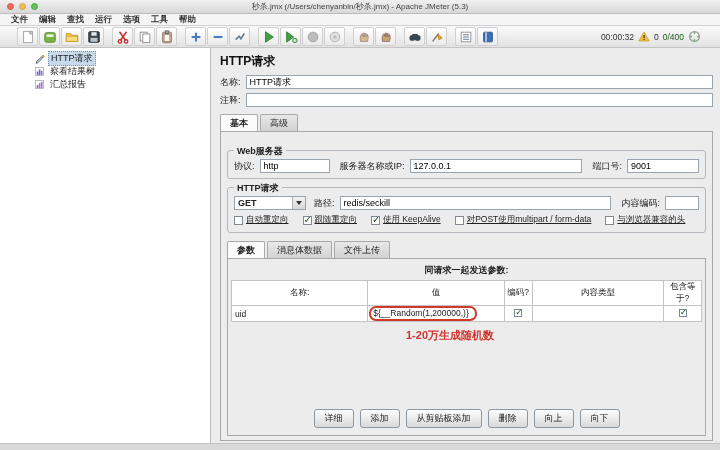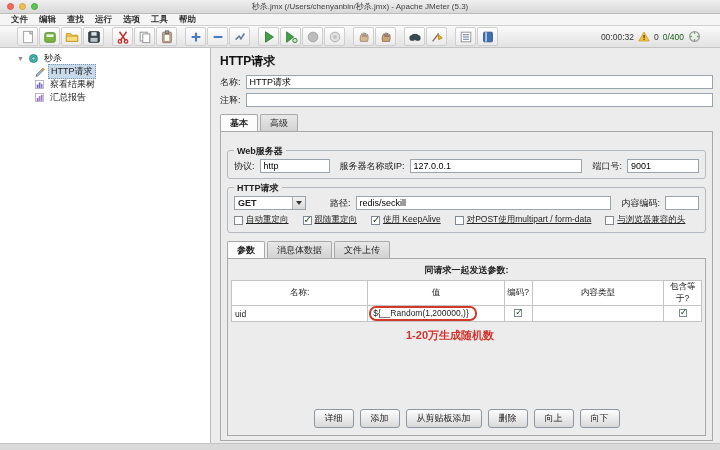--- a/index.html
+++ b/index.html
@@ -246,28 +246,20 @@
       <svg width="13" height="13" viewBox="0 0 16 16">
           <circle cx="8" cy="8" r="6" fill="none" stroke="#9e9e9e" stroke-width="1.6"></circle>
           <path d="M8 2 v3 M8 11 v3 M2 8 h3 M11 8 h3" stroke="#6fae6f" stroke-width="1.6"></path>
         </svg>
     </div>
   </div>
 
   <div class="content">
 
     <div class="tree">
-      <div class="tree-row ind1">
-        <span class="handle">▼</span>
-        <svg viewBox="0 0 16 16">
-            <circle cx="8" cy="8" r="5.8" fill="#4db6ac" stroke="#00796b"></circle>
-            <circle cx="8" cy="8" r="2.4" fill="#b2dfdb" stroke="#00796b"></circle>
-          </svg>
-        <span class="tree-label">秒杀</span>
-      </div>
       <div class="tree-row ind2 selected">
         <svg viewBox="0 0 16 16">
             <path d="M3 13 L11 5 L13 7 L5 15 Z" fill="#9fb4c7" stroke="#5f7792"></path>
             <path d="M11 5 L13 3 L15 5 L13 7 Z" fill="#e8a33d" stroke="#b77d22"></path>
             <path d="M3 13 L2.5 15.5 L5 15 Z" fill="#4a4a4a"></path>
           </svg>
         <span class="tree-label">HTTP请求</span>
       </div>
       <div class="tree-row ind2">
         <svg viewBox="0 0 16 16">
@@ -322,21 +314,21 @@
 
         <div class="group" style="margin-bottom:6px;">
           <span class="group-title">HTTP请求</span>
           <div class="frow">
             <div class="combo">
               <span class="val">GET</span>
               <span class="arrowbox">
                   <span class="arr-down"></span>
                 </span>
             </div>
-            <span class="flabel" style="margin-left:24px;">路径:</span>
+            <span class="flabel" style="margin-left:8px;">路径:</span>
             <input class="tinput" type="text" value="redis/seckill" style="">
             <span class="flabel" style="margin-left:10px;">内容编码:</span>
             <input class="tinput" style="flex: 0 0 34px;" type="text" value="">
           </div>
           <div class="checks">
             <span class="chk">
                 <span class="cb"></span>
                 <span class="chk-label">自动重定向</span>
               </span>
             <span class="chk">

